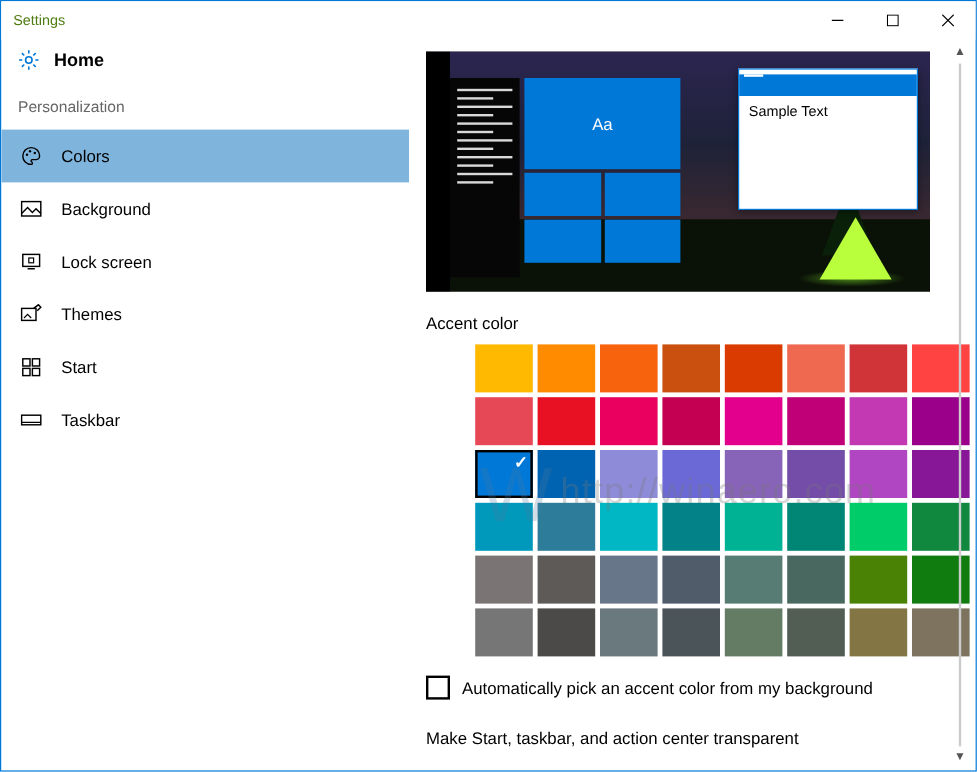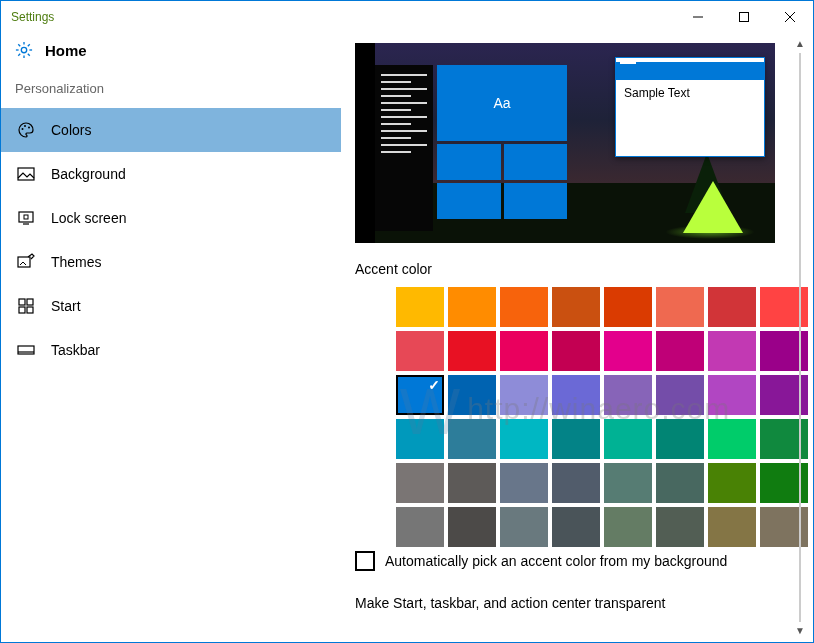--- a/index.html
+++ b/index.html
@@ -33,32 +33,32 @@
   .tent { position:absolute; right:32px; bottom:10px; width:0; height:0; border-left:30px solid transparent; border-right:30px solid transparent; border-bottom:52px solid #8eff2e; filter:brightness(1.3); }
   .tent-shadow { position:absolute; right:20px; bottom:4px; width:90px; height:14px; background:radial-gradient(ellipse at center, rgba(142,255,46,.5), transparent 70%); }
   .taskbar-mock { position:absolute; left:0; bottom:0; top:0; width:20px; background:#000; }
   .startmenu { position:absolute; left:20px; top:22px; bottom:12px; width:58px; background:#060606; padding:4px; }
   .menu-line { height:2px; background:#fff; margin:5px 2px; opacity:.85;}
   .menu-line.short { width:60%; }
   .tiles { position:absolute; left:82px; top:22px; bottom:12px; width:130px; display:grid; grid-template-columns:repeat(2,1fr); grid-template-rows:repeat(4,1fr); gap:3px; }
   .tile { background:#0078d7; }
   .tile.big { grid-column:span 2; grid-row:span 2; display:flex; align-items:center; justify-content:center; color:#fff; font-size:14px;}
   .tile.wide { grid-column:span 2; }
-  .sample-window { position:absolute; right:10px; top:14px; width:150px; height:100px; background:#fff; border:1px solid #0078d7; box-shadow:0 2px 6px rgba(0,0,0,.4);}
+  .sample-window { position:absolute; right:10px; top:14px; width:150px; height:118px; background:#fff; border:1px solid #0078d7; box-shadow:0 2px 6px rgba(0,0,0,.4);}
   .sample-title { height:18px; background:#0078d7; }
   .sample-title::before { content:""; display:block; width:16px; height:2px; background:#fff; margin:4px 0 0 4px;}
   .sample-text { padding:6px 8px; font-size:12px; }
   .accent-label { font-size:14px; margin:18px 0 10px 0; }
   .swatches { display:grid; grid-template-columns:repeat(8, 48px); grid-auto-rows:40px; gap:4px; width:420px; position:relative;padding-left:41px; }
   .swatch { width:48px; height:40px; position:relative; }
   .swatch.selected { outline:2px solid #000; outline-offset:-2px; }
   .swatch.selected::after { content:"✓"; color:#fff; position:absolute; right:4px; top:2px; font-size:14px; font-weight:bold;}
   .watermark { position:absolute; left:0; right:0; top:48%; transform:translateY(-50%); text-align:center; pointer-events:none; font-size:30px; color:rgba(120,120,120,.3); font-family:Georgia, serif; letter-spacing:1px;}
   .watermark .w { font-size:64px; font-weight:300; color:rgba(80,120,160,.25); display:inline-block; vertical-align:middle; margin-right:6px; font-family:"Segoe UI Light", Arial;}
-  .check-row { display:flex; align-items:center; gap:10px; margin-top:4px; font-size:14px; }
+  .check-row { display:flex; align-items:center; gap:10px; margin-top:16px; font-size:14px; }
   .checkbox { width:20px; height:20px; border:2px solid #000; }
   .truncated { font-size:14px; margin-top:24px; color:#000; }
 </style>
 </head>
 <body>
 
 <div class="titlebar">
   <span class="titlebar-title">Settings</span>
   <div class="titlebar-btns">
     <div class="titlebar-btn">

